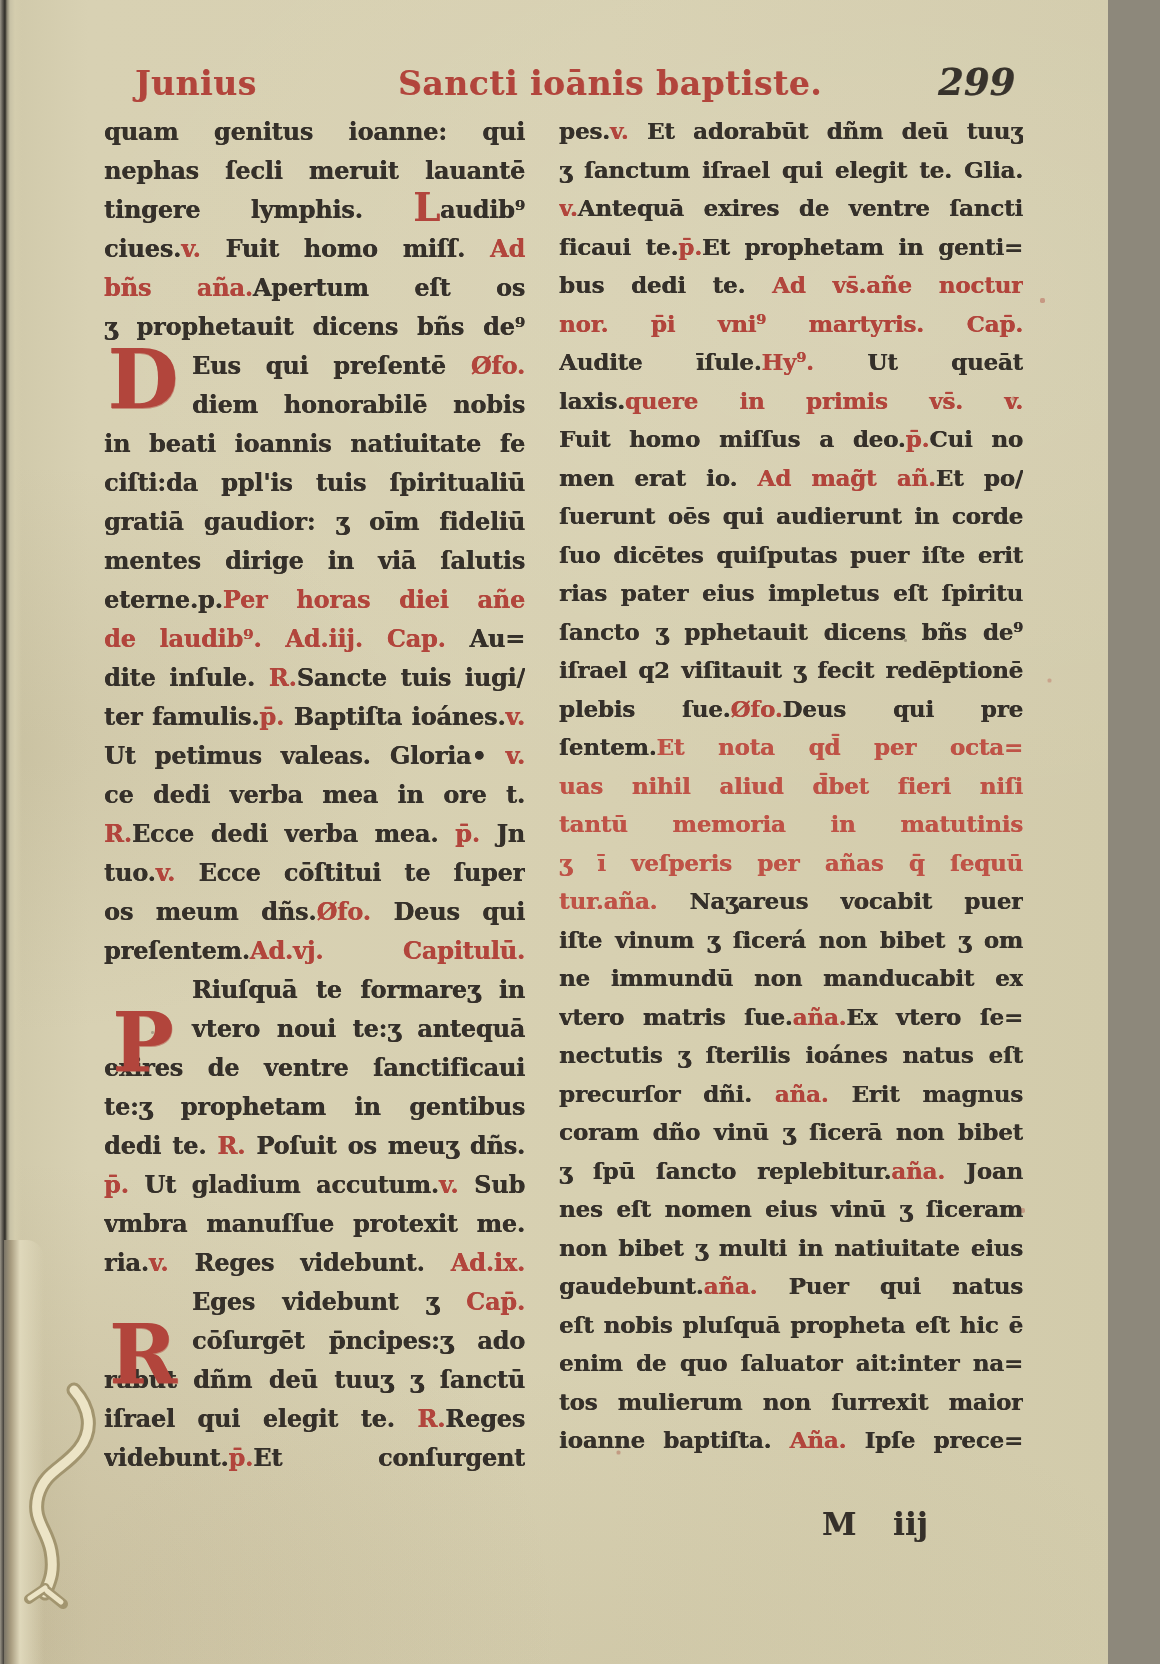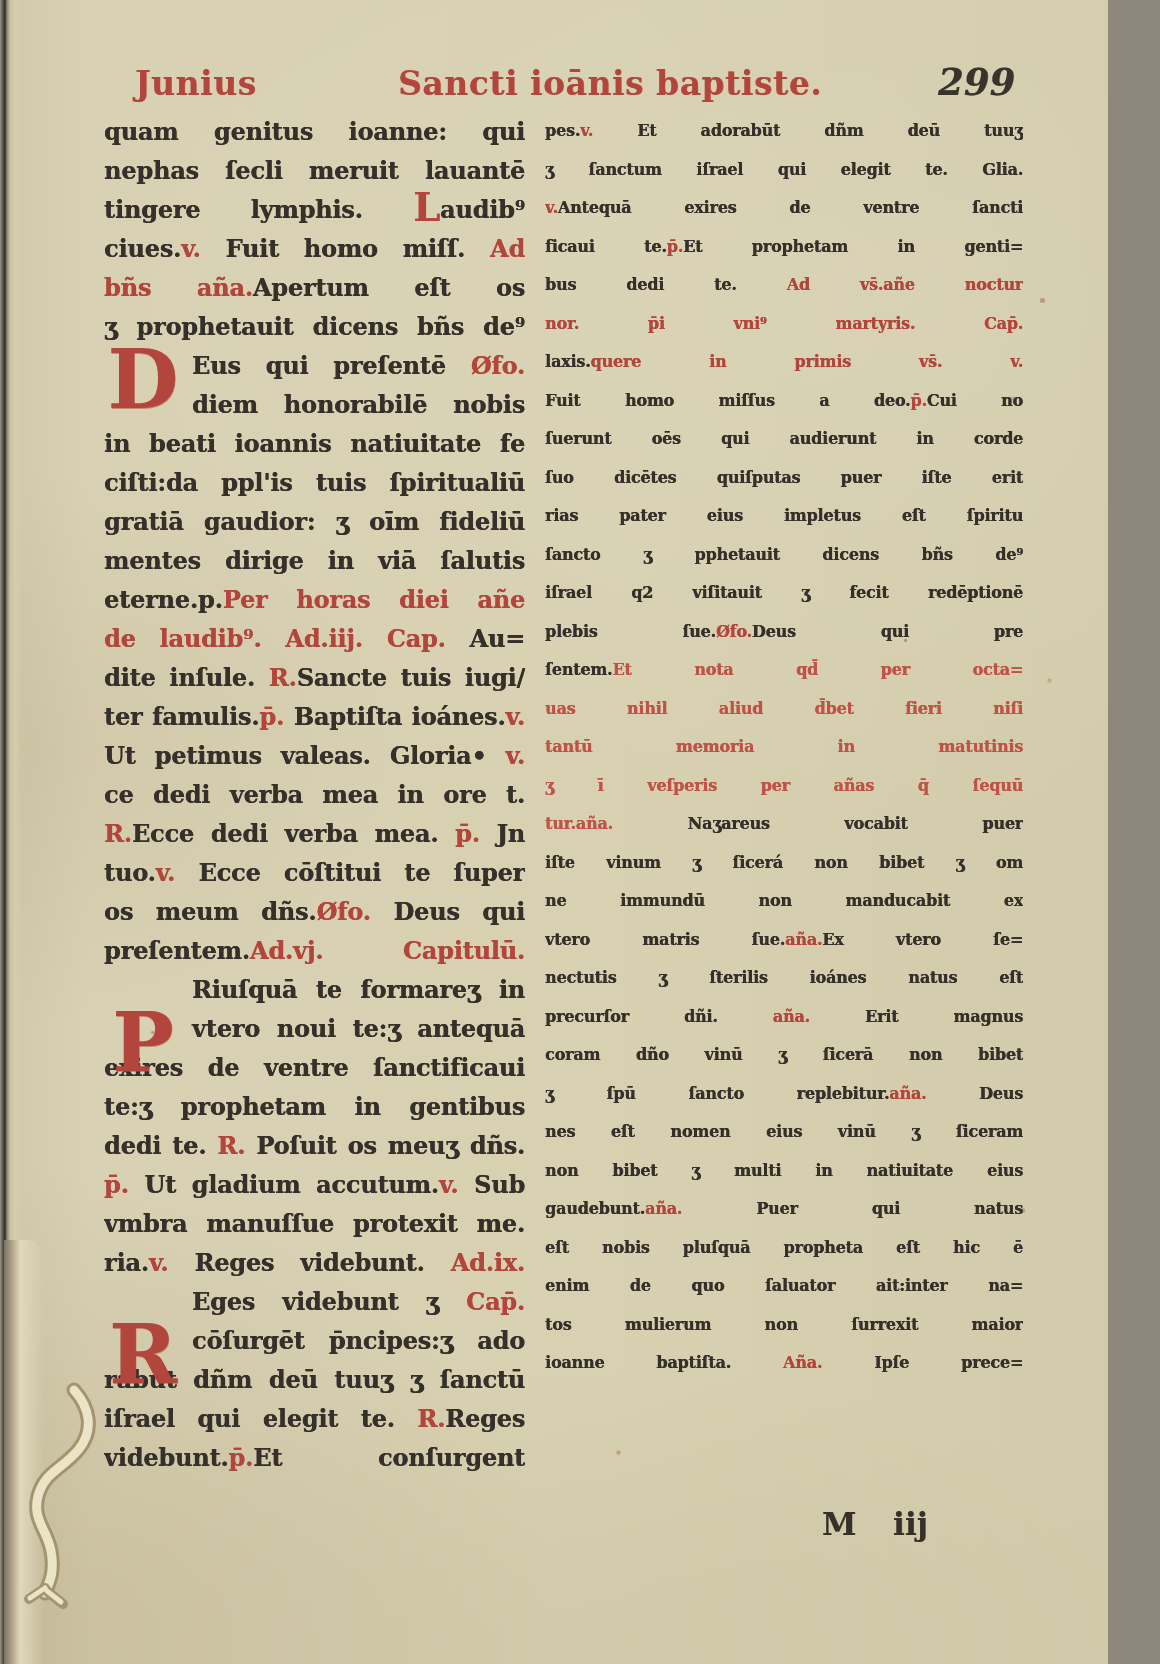--- a/index.html
+++ b/index.html
@@ -39,21 +39,21 @@
     text-shadow:.4px .4px 0 rgba(56,51,44,.5);font-style:italic;}
   .col{position:absolute;top:112px;}
   .col-left{left:104px;width:421px;}
   .col-right{left:545px;width:478px;}
   .line{
     font-weight:bold;overflow:hidden;
     text-align:justify;text-align-last:justify;
     letter-spacing:-0.2px;
   }
   .col-left .line{height:39px;line-height:39px;font-size:24px;}
-  .col-right .line{height:38.5px;line-height:38.5px;font-size:16px;}
+  .col-right .line{height:38.5px;line-height:38.5px;font-size:23px;margin-left:14px;}
   .line span{text-shadow:.35px .35px 0 currentColor;}
   .ink{color:#35302a;}
   .red{color:#b2453c;}
   .red-note{color:#bf5347;}
   .lombard{color:#b2453c;font-size:1.6em;line-height:0;vertical-align:-0.08em;}
   .ind{padding-left:88px;}
   .dropcap{
     position:absolute;left:-6px;width:90px;text-align:center;
     color:#b2453c;font-weight:bold;font-size:82px;line-height:78px;
     text-shadow:.6px .6px 0 rgba(178,69,60,.5);
@@ -126,40 +126,42 @@
       <span class="dropcap" style="top: 1203px;">R</span>
     </div>
 
   <div class="col col-right">
       <div class="line"><span class="ink">pes.</span><span class="red">v. </span><span class="ink">Et adorabūt dñm deū tuuʒ</span></div>
       <div class="line"><span class="ink">ʒ ſanctum iſrael qui elegit te. Glia.</span></div>
       <div class="line"><span class="red">v.</span><span class="ink">Antequā exires de ventre ſancti</span></div>
       <div class="line"><span class="ink">ficaui te.</span><span class="red">p̄.</span><span class="ink">Et prophetam in genti=</span></div>
       <div class="line"><span class="ink">bus dedi te. </span><span class="red">Ad vs̄.añe noctur</span></div>
       <div class="line"><span class="red">nor. p̄i vni⁹ martyris. Cap̄.</span></div>
+      <div class="line"><span class="ink">Audite īſule.</span><span class="red">Hy⁹. </span><span class="ink">Ut queāt</span></div>
       <div class="line"><span class="ink">laxis.</span><span class="red">quere in primis vs̄. v.</span></div>
       <div class="line"><span class="ink">Fuit homo miſſus a deo.</span><span class="red">p̄.</span><span class="ink">Cui no</span></div>
+      <div class="line"><span class="ink">men erat io. </span><span class="red">Ad mag̃t añ.</span><span class="ink">Et po/</span></div>
       <div class="line"><span class="ink">ſuerunt oēs qui audierunt in corde</span></div>
       <div class="line"><span class="ink">ſuo dicētes quiſputas puer iſte erit</span></div>
       <div class="line"><span class="ink">rias pater eius impletus eſt ſpiritu</span></div>
       <div class="line"><span class="ink">ſancto ʒ pphetauit dicens bñs de⁹</span></div>
       <div class="line"><span class="ink">iſrael q2 viſitauit ʒ fecit redēptionē</span></div>
       <div class="line"><span class="ink">plebis ſue.</span><span class="red">Øfo.</span><span class="ink">Deus qui pre</span></div>
       <div class="line"><span class="ink">ſentem.</span><span class="red-note">Et nota qd̄ per octa=</span></div>
       <div class="line"><span class="red-note">uas nihil aliud d̄bet fieri niſi</span></div>
       <div class="line"><span class="red-note">tantū memoria in matutinis</span></div>
       <div class="line"><span class="red-note">ʒ ī veſperis per añas q̄ ſequū</span></div>
       <div class="line"><span class="red-note">tur.aña. </span><span class="ink">Naʒareus vocabit puer</span></div>
       <div class="line"><span class="ink">iſte vinum ʒ ſicerá non bibet ʒ om</span></div>
       <div class="line"><span class="ink">ne immundū non manducabit ex</span></div>
       <div class="line"><span class="ink">vtero matris ſue.</span><span class="red">aña.</span><span class="ink">Ex vtero ſe=</span></div>
       <div class="line"><span class="ink">nectutis ʒ ſterilis ioánes natus eſt</span></div>
       <div class="line"><span class="ink">precurſor dñi. </span><span class="red">aña. </span><span class="ink">Erit magnus</span></div>
       <div class="line"><span class="ink">coram dño vinū ʒ ſicerā non bibet</span></div>
-      <div class="line"><span class="ink">ʒ ſpū ſancto replebitur.</span><span class="red">aña. </span><span class="ink">Deus</span></div>
+      <div class="line"><span class="ink">ʒ ſpū ſancto replebitur.</span><span class="red">aña. </span><span class="ink">Joan</span></div>
       <div class="line"><span class="ink">nes eſt nomen eius vinū ʒ ſiceram</span></div>
       <div class="line"><span class="ink">non bibet ʒ multi in natiuitate eius</span></div>
       <div class="line"><span class="ink">gaudebunt.</span><span class="red">aña. </span><span class="ink">Puer qui natus</span></div>
       <div class="line"><span class="ink">eſt nobis pluſquā propheta eſt hic ē</span></div>
       <div class="line"><span class="ink">enim de quo ſaluator ait:inter na=</span></div>
       <div class="line"><span class="ink">tos mulierum non ſurrexit maior</span></div>
       <div class="line"><span class="ink">ioanne baptiſta. </span><span class="red">Aña. </span><span class="ink">Ipſe prece=</span></div>
     </div>
 
   <div class="signature">M iij</div>

